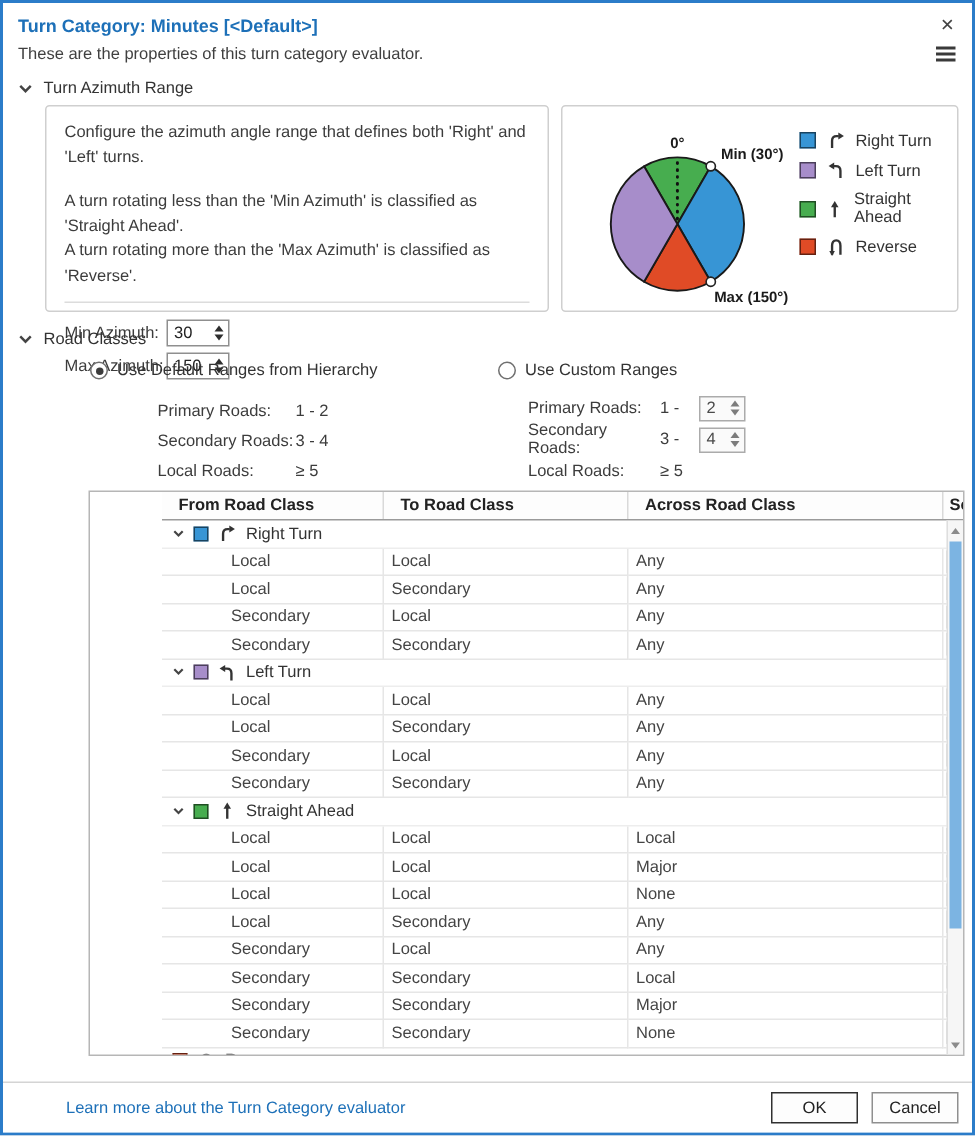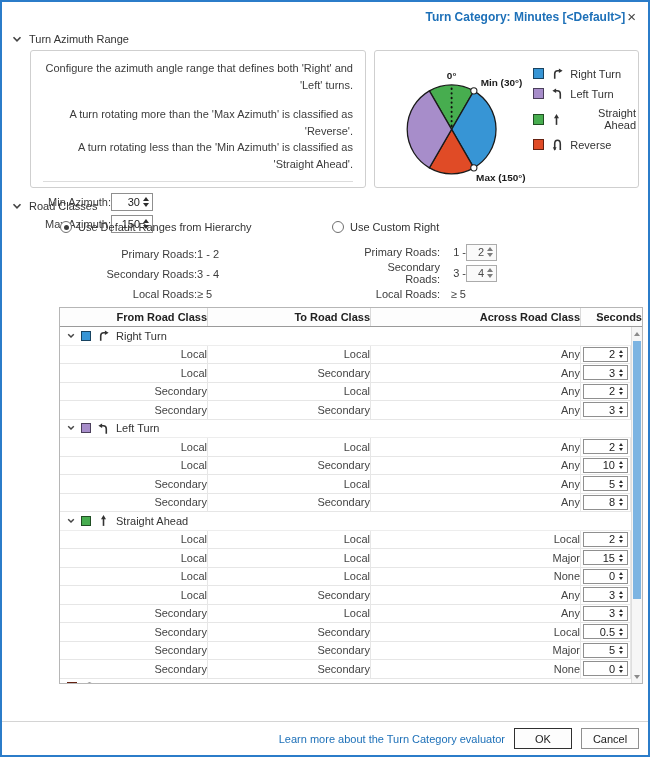--- a/index.html
+++ b/index.html
@@ -1,18 +1,18 @@
 <!DOCTYPE html>
 <html><head>
 <meta charset="utf-8">
 <style>
   * { box-sizing: border-box; margin: 0; padding: 0; }
   html,body { background:#e8e8e8; }
   body { font-family:"Liberation Sans", sans-serif; font-size:11px; color:#333; }
-  .dialog { position:relative; width:650px; height:757px; background:#fff; border:2px solid #2b7cc9; overflow:hidden;text-align:right; }
+  .dialog { position:relative; width:650px; height:757px; background:#fff; border:2px solid #2b7cc9; overflow:hidden; }
 
   
   .titlebar { display:flex; align-items:center; height:25px; padding:4px 10px 0; }
   .title { color:#1d70b8; font-size:12px; font-weight:bold; flex:1; }
   .close-btn { color:#444; font-size:15px; line-height:14px; cursor:default; padding:0 2px; }
   .subtitle-row { display:flex; align-items:center; padding:3px 10px 5px; }
   .subtitle { flex:1; color:#404040; }
   .menu-icon { display:flex; flex-direction:column; gap:2px; padding:1px 1px; }
   .menu-icon i { display:block; width:13px; height:2px; background:#3a3a3a; }
 
@@ -54,21 +54,21 @@
   .rc-rows { margin:8px 0 0 45px; }
   .rc-row { display:flex; align-items:center; height:20px; color:#3c3c3c; }
   .rc-row .lbl { width:92px; }
   .rc-rows2 { margin:6px 0 0 20px; }
   .rc-row2 { display:flex; align-items:center; height:20px; margin-bottom:1px; color:#3c3c3c; }
   .rc-row2 .lbl { width:88px; }
   .rc-row2 .pre { width:26px; }
   .spinbox.sm2 { width:31px; height:17px; }
 
   
-  .tbl { position:relative; margin:2px 9px 0 57px; width:584px; height:377px; border:1px solid #b6b6b6; background:#fff; overflow:hidden; }
+  .tbl { position:relative; margin:2px 9px 0 57px; width:584px; height:377px; border:1px solid #b6b6b6; background:#fff; overflow:hidden;padding-left:48px; }
   .thead { display:grid; grid-template-columns:148px 163px 210px 61px; height:19px; border-bottom:1px solid #9a9a9a; background:#fdfdfd; }
   .thead .th { font-weight:bold; color:#222; padding:3px 0 0 11px; border-right:1px solid #d9d9d9; overflow:hidden; white-space:nowrap; }
   .thead .th:nth-child(4) { border-right:none; padding-left:4px; }
   .tbody { width:571px; }
   .trow { display:grid; grid-template-columns:148px 163px 210px 50px; height:18.5px; }
   .trow .td { border-right:1px solid #e6e6e6; border-bottom:1px solid #e6e6e6; padding:2.5px 0 0 5px; color:#444; overflow:hidden; white-space:nowrap; }
   .trow .td.c1 { padding-left:46px; }
   .trow .td.csec { padding:1px 2px 0 2px; }
   .spinbox.sec { width:45px; height:15px; }
   .spinbox.sec .tri-up { border-left-width:2.5px; border-right-width:2.5px; border-bottom-width:3.5px; }
@@ -93,35 +93,43 @@
 </head>
 <body>
 
 <div class="dialog" style="border-color: rgb(43, 124, 201);">
 
   <div class="titlebar">
     <span class="title" style="color: rgb(29, 112, 184);">Turn Category: Minutes [&lt;Default&gt;]</span>
     <span class="close-btn">×</span>
   </div>
 
+  <div class="subtitle-row">
+    <span class="subtitle">These are the properties of this turn category evaluator.</span>
+    <span class="menu-icon">
+        <i></i>
+        <i></i>
+        <i></i>
+      </span>
+  </div>
 
   <div class="section-hd">
     <span class="chev">
         <svg width="10" height="7" viewBox="0 0 10 7">
           <path d="M1.5 1.2 L5 4.8 L8.5 1.2" stroke="#444" stroke-width="1.6" fill="none"></path>
         </svg>
       </span>
     <span>Turn Azimuth Range</span>
   </div>
 
   <div class="az-content">
     <div class="gbox az-left">
       <div class="p1">Configure the azimuth angle range that defines both 'Right' and 'Left' turns.</div>
+      <div>A turn rotating less than the 'Min Azimuth' is classified as 'Straight Ahead'.</div>
       <div>A turn rotating more than the 'Max Azimuth' is classified as 'Reverse'.</div>
-      <div>A turn rotating less than the 'Min Azimuth' is classified as 'Straight Ahead'.</div>
       <hr>
       <div class="spin-row">
         <span class="lbl">Min Azimuth:</span>
         <span class="spinbox">
           <span class="spin-val">30</span>
           <span class="arrs">
               <i class="tri-up"></i>
               <i class="tri-dn"></i>
             </span>
         </span>
@@ -224,21 +232,21 @@
         </div>
         <div class="rc-row">
           <span class="lbl">Local Roads:</span>
           <span>≥ 5</span>
         </div>
       </div>
     </div>
     <div class="rc-col2">
       <div class="radio-row">
         <span class="radio"></span>
-        <span>Use Custom Right</span>
+        <span>Use Custom Ranges</span>
       </div>
       <div class="rc-rows2">
         <div class="rc-row2">
           <span class="lbl">Primary Roads:</span>
           <span class="pre">1 -</span>
           <span class="spinbox sm2 dis">
             <span class="spin-val">2</span>
             <span class="arrs">
                 <i class="tri-up"></i>
                 <i class="tri-dn"></i>

